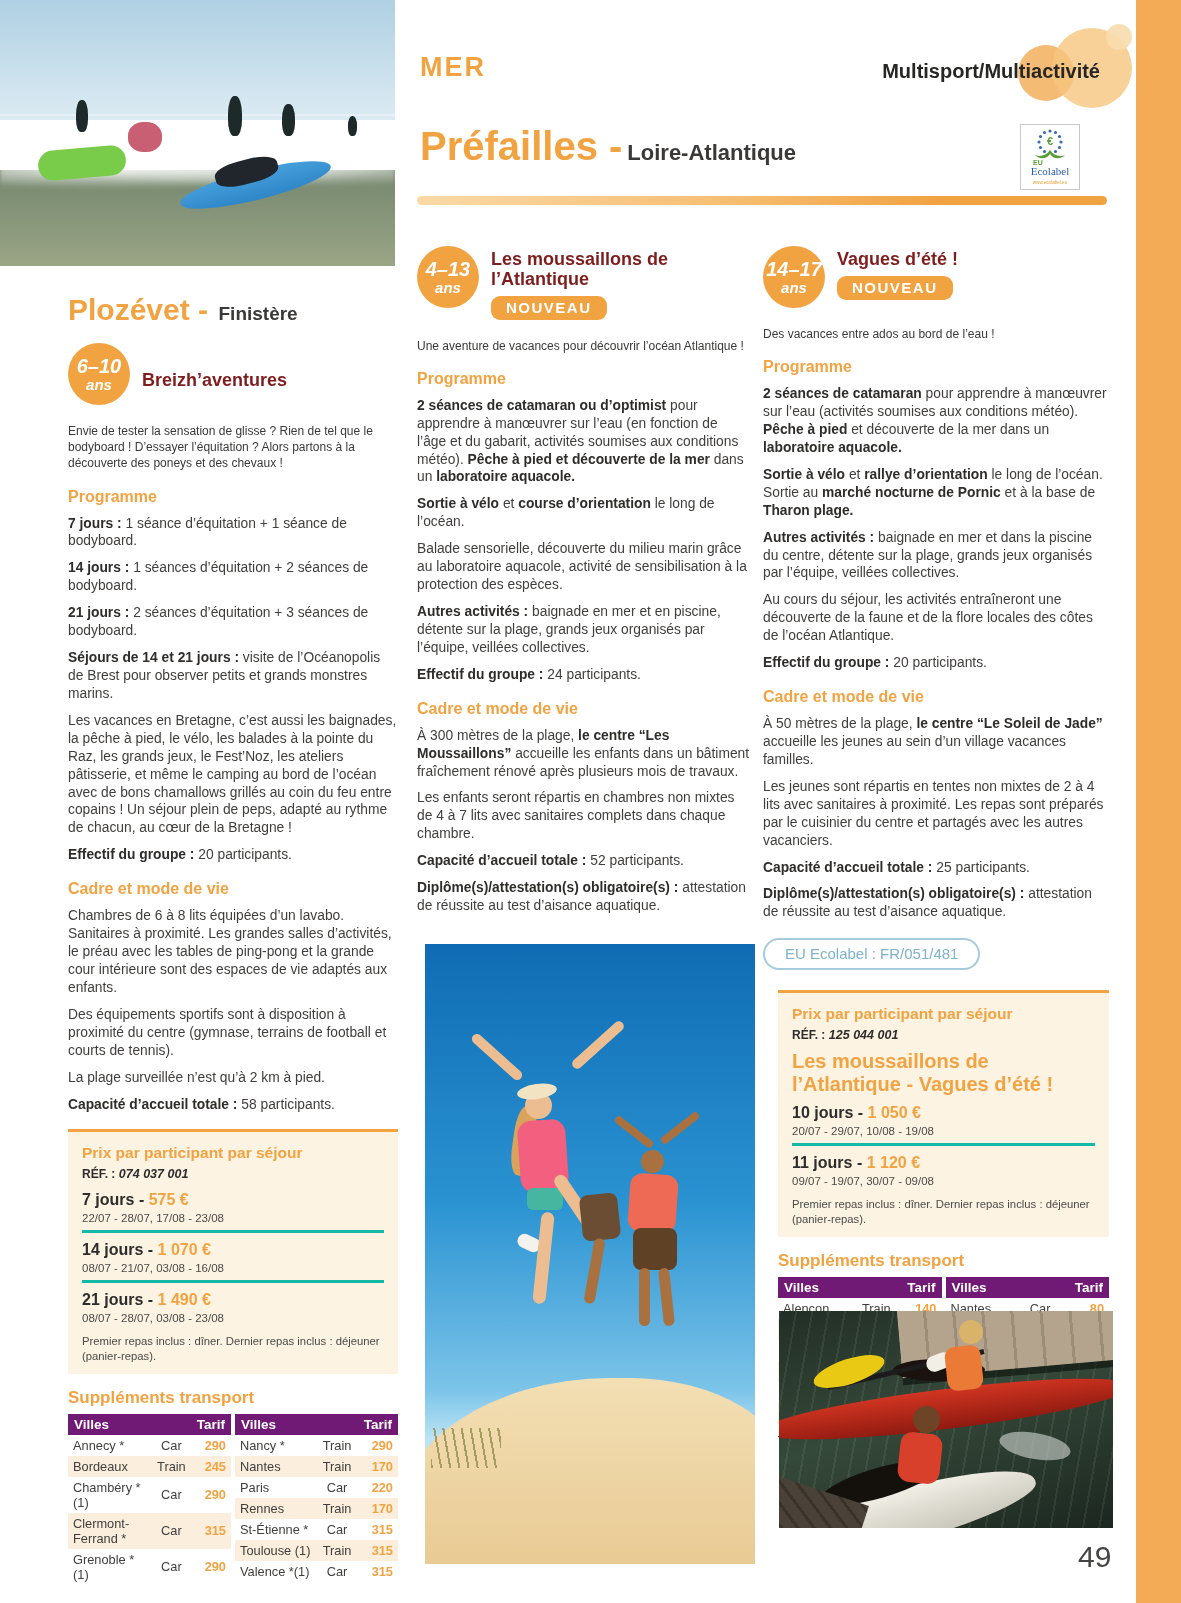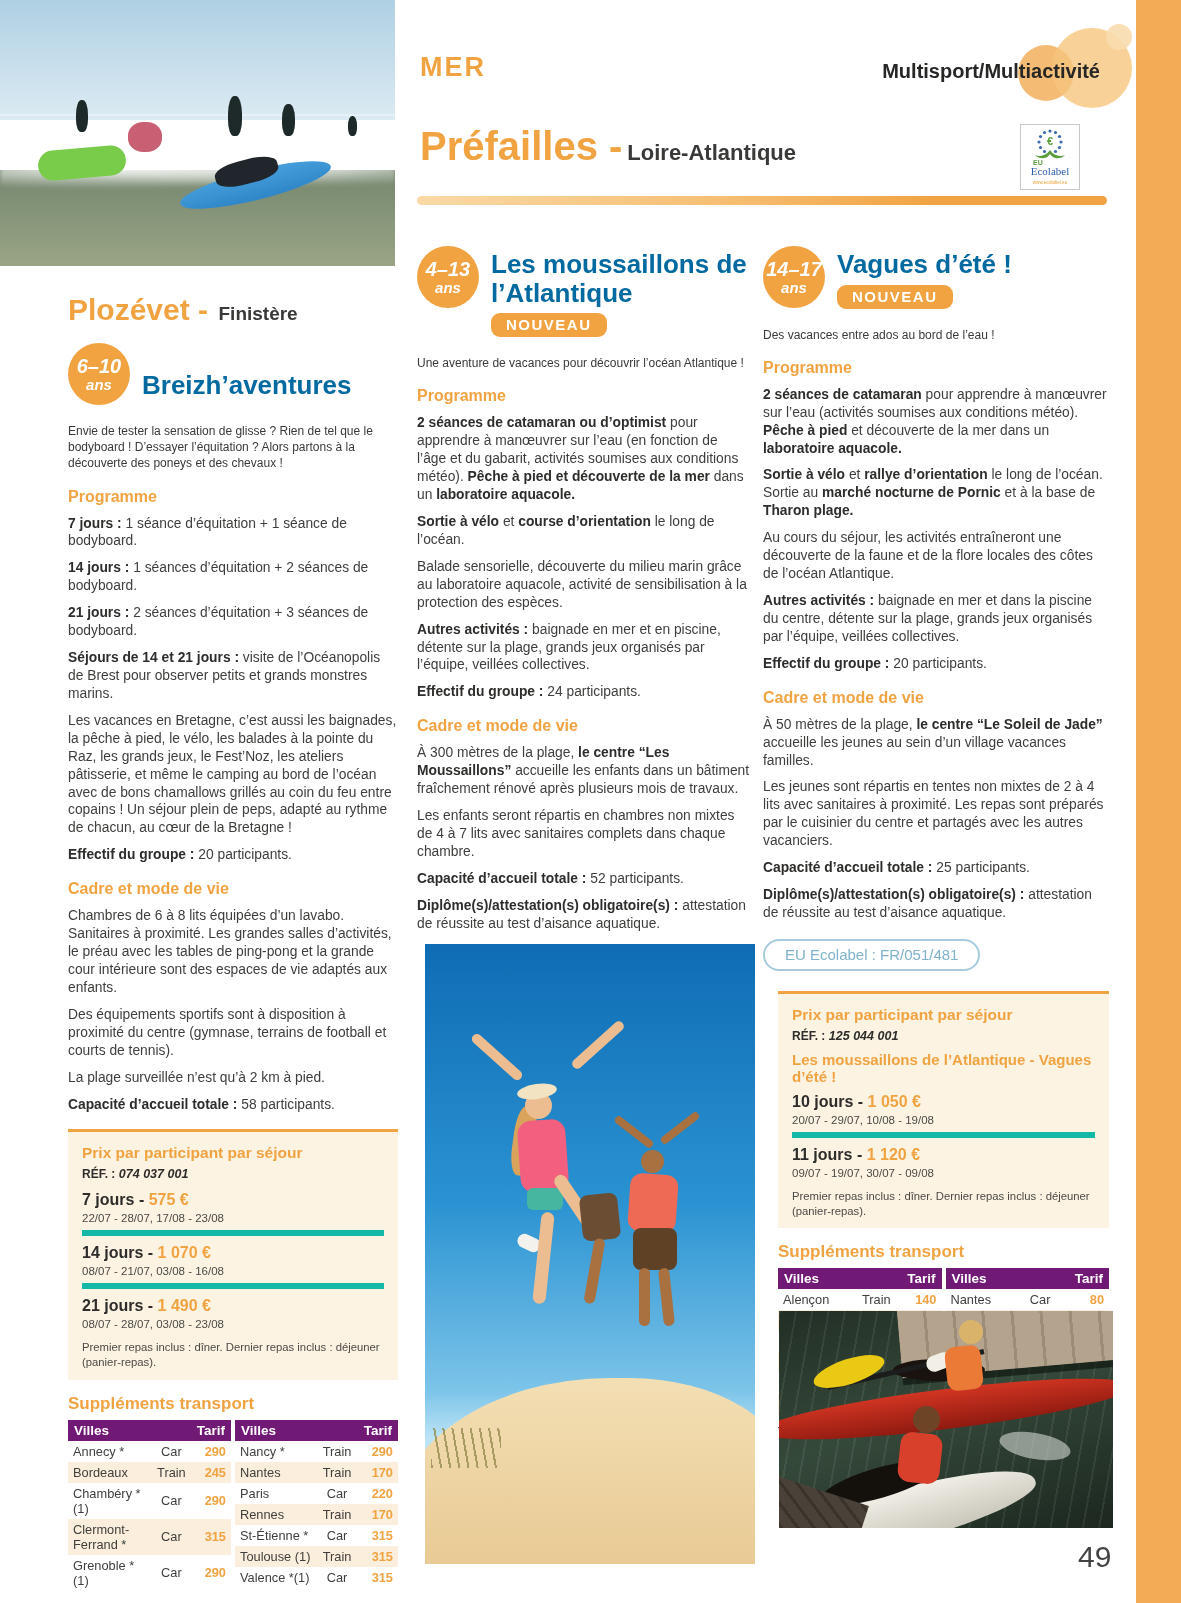--- a/index.html
+++ b/index.html
@@ -27,38 +27,38 @@
   .col-right{left:763px;top:246px;width:346px;}
   .place-title{margin:0 0 16px;}
   .place-name{font-size:30px;font-weight:800;color:#F1A342;}
   .place-region{font-size:19px;font-weight:600;color:#3A3938;margin-left:6px;}
   .prog-head{display:flex;gap:12px;align-items:flex-start;}
   .age-badge{flex:0 0 62px;width:62px;height:62px;border-radius:50%;background:#F1A342;color:#fff;
      display:flex;flex-direction:column;justify-content:center;text-align:center;
      font-style:italic;font-weight:700;line-height:1.05;}
   .age-badge .range{font-size:20px;}
   .age-badge .unit{font-size:15px;}
-  .prog-title{font-size:26px;font-weight:800;color:#0369a1;line-height:1.1;}
+  .prog-title{font-size:18px;font-weight:800;color:#7f1d1d;line-height:1.1;}
   .col-left .prog-title{margin-top:28px;}
   .title-block{margin-top:4px;}
   .badge-nouveau{display:inline-block;background:#F1A342;color:#fff;font-weight:800;font-size:15px;
      letter-spacing:1.5px;padding:3px 15px 4px;border-radius:9px;margin-top:6px;}
   .lead{font-size:12px;color:#3A3938;line-height:1.35;margin:18px 0 4px;}
   .h-orange{font-size:16px;font-weight:800;color:#F1A342;margin:16px 0 9px;}
   .h-orange.small{font-size:17px;margin:14px 0 6px;}
   .body{font-size:13.8px;line-height:1.3;margin:0 0 9px;}
   .body b{color:#2E2D2B;}
   
   .price-box{margin-top:16px;background:#FCF3E2;border-top:3px solid #F1A342;padding:12px 14px 10px;}
   .pb-title{color:#F1A342;font-weight:800;font-size:15.5px;margin-bottom:5px;}
   .pb-ref{font-size:12.5px;color:#2E2D2B;margin-bottom:2px;}
   .ref-label{font-weight:800;font-size:12px;}
   .ref-value{font-style:italic;font-weight:700;}
-  .pb-sub{color:#F1A342;font-weight:800;font-size:15px;margin:8px 0 0;}
-  .offer{padding:8px 0 6px;border-bottom:6px solid #14b8a6;}
+  .pb-sub{color:#F1A342;font-weight:800;font-size:20px;margin:8px 0 0;}
+  .offer{padding:8px 0 6px;border-bottom:3px solid #14b8a6;}
   .offer:last-of-type{border-bottom:none;}
   .offer-line .dur{font-weight:800;font-size:16px;color:#2E2D2B;}
   .offer-line .price{font-weight:800;font-size:16px;color:#F1A342;}
   .offer .dates{font-size:11.5px;color:#4B4A47;margin-top:3px;}
   .pb-note{font-size:11.3px;color:#4B4A47;line-height:1.3;margin:4px 0 0;}
   
   .t-wrap{display:flex;gap:4px;align-items:flex-start;margin-top:4px;}
   table.t{border-collapse:collapse;width:calc(50% - 2px);font-size:12.8px;color:#3F3E3C;}
   .t th{background:#701a75;color:#fff;font-weight:800;font-size:13.5px;text-align:left;padding:3px 6px;}
   .t th.tarif{text-align:right;}
@@ -387,22 +387,22 @@
     </div>
     <div class="title-block">
       <div class="prog-title">Vagues d’été !</div>
       <div class="badge-nouveau">NOUVEAU</div>
     </div>
   </div>
   <p class="lead">Des vacances entre ados au bord de l’eau !</p>
   <h3 class="h-orange">Programme</h3>
   <p class="body"><b>2 séances de catamaran </b><span>pour apprendre à manœuvrer sur l’eau (activités soumises aux conditions météo). </span><b>Pêche à pied </b><span>et découverte de la mer dans un </span><b>laboratoire aquacole.</b></p>
   <p class="body"><b>Sortie à vélo </b><span>et </span><b>rallye d’orientation </b><span>le long de l’océan. Sortie au </span><b>marché nocturne de Pornic </b><span>et à la base de </span><b>Tharon plage.</b></p>
+  <p class="body"><b>Autres activités : </b><span>baignade en mer et dans la piscine du centre, détente sur la plage, grands jeux organisés par l’équipe, veillées collectives.</span></p>
   <p class="body"><span>Au cours du séjour, les activités entraîneront une découverte de la faune et de la flore locales des côtes de l’océan Atlantique.</span></p>
-  <p class="body"><b>Autres activités : </b><span>baignade en mer et dans la piscine du centre, détente sur la plage, grands jeux organisés par l’équipe, veillées collectives.</span></p>
   <p class="body"><b>Effectif du groupe : </b><span>20 participants.</span></p>
   <h3 class="h-orange">Cadre et mode de vie</h3>
   <p class="body"><span>À 50 mètres de la plage, </span><b>le centre “Le Soleil de Jade” </b><span>accueille les jeunes au sein d’un village vacances familles.</span></p>
   <p class="body"><span>Les jeunes sont répartis en tentes non mixtes de 2 à 4 lits avec sanitaires à proximité. Les repas sont préparés par le cuisinier du centre et partagés avec les autres vacanciers.</span></p>
   <p class="body"><b>Capacité d’accueil totale : </b><span>25 participants.</span></p>
   <p class="body"><b>Diplôme(s)/attestation(s) obligatoire(s) : </b><span>attestation de réussite au test d’aisance aquatique.</span></p>
   <div class="pill">EU Ecolabel : FR/051/481</div>
   <div class="right-inner">
     <div class="price-box">
       <div class="pb-title">Prix par participant par séjour</div>

